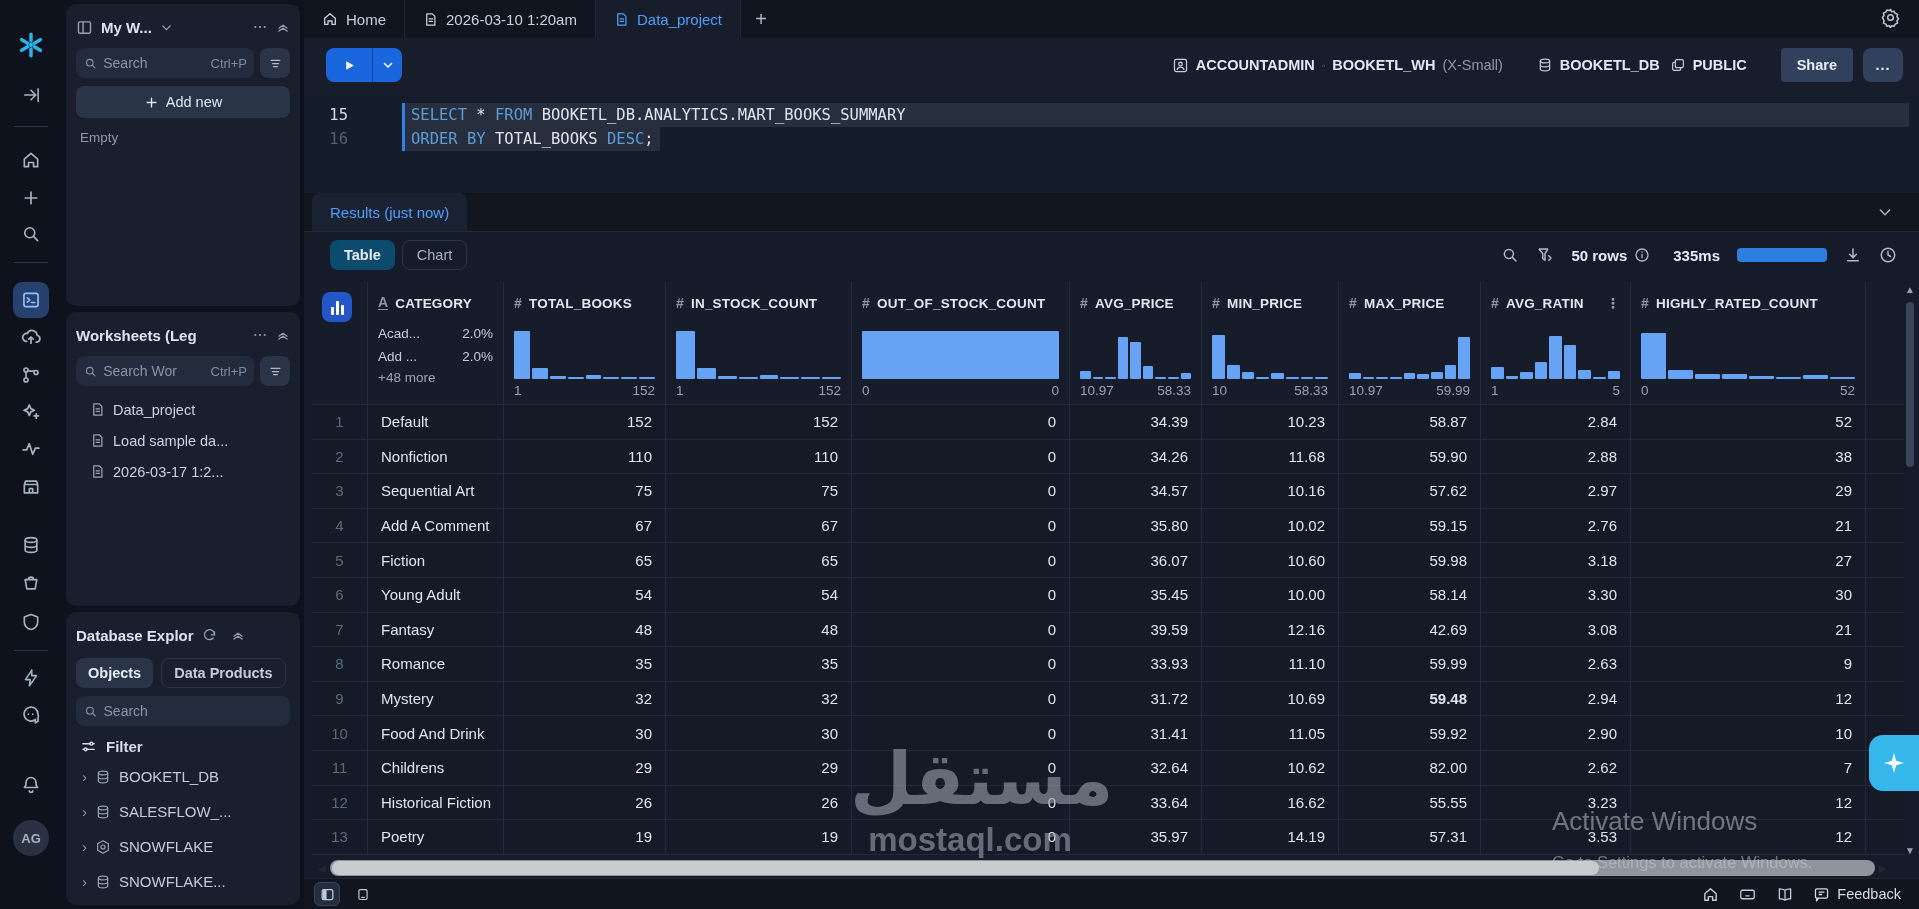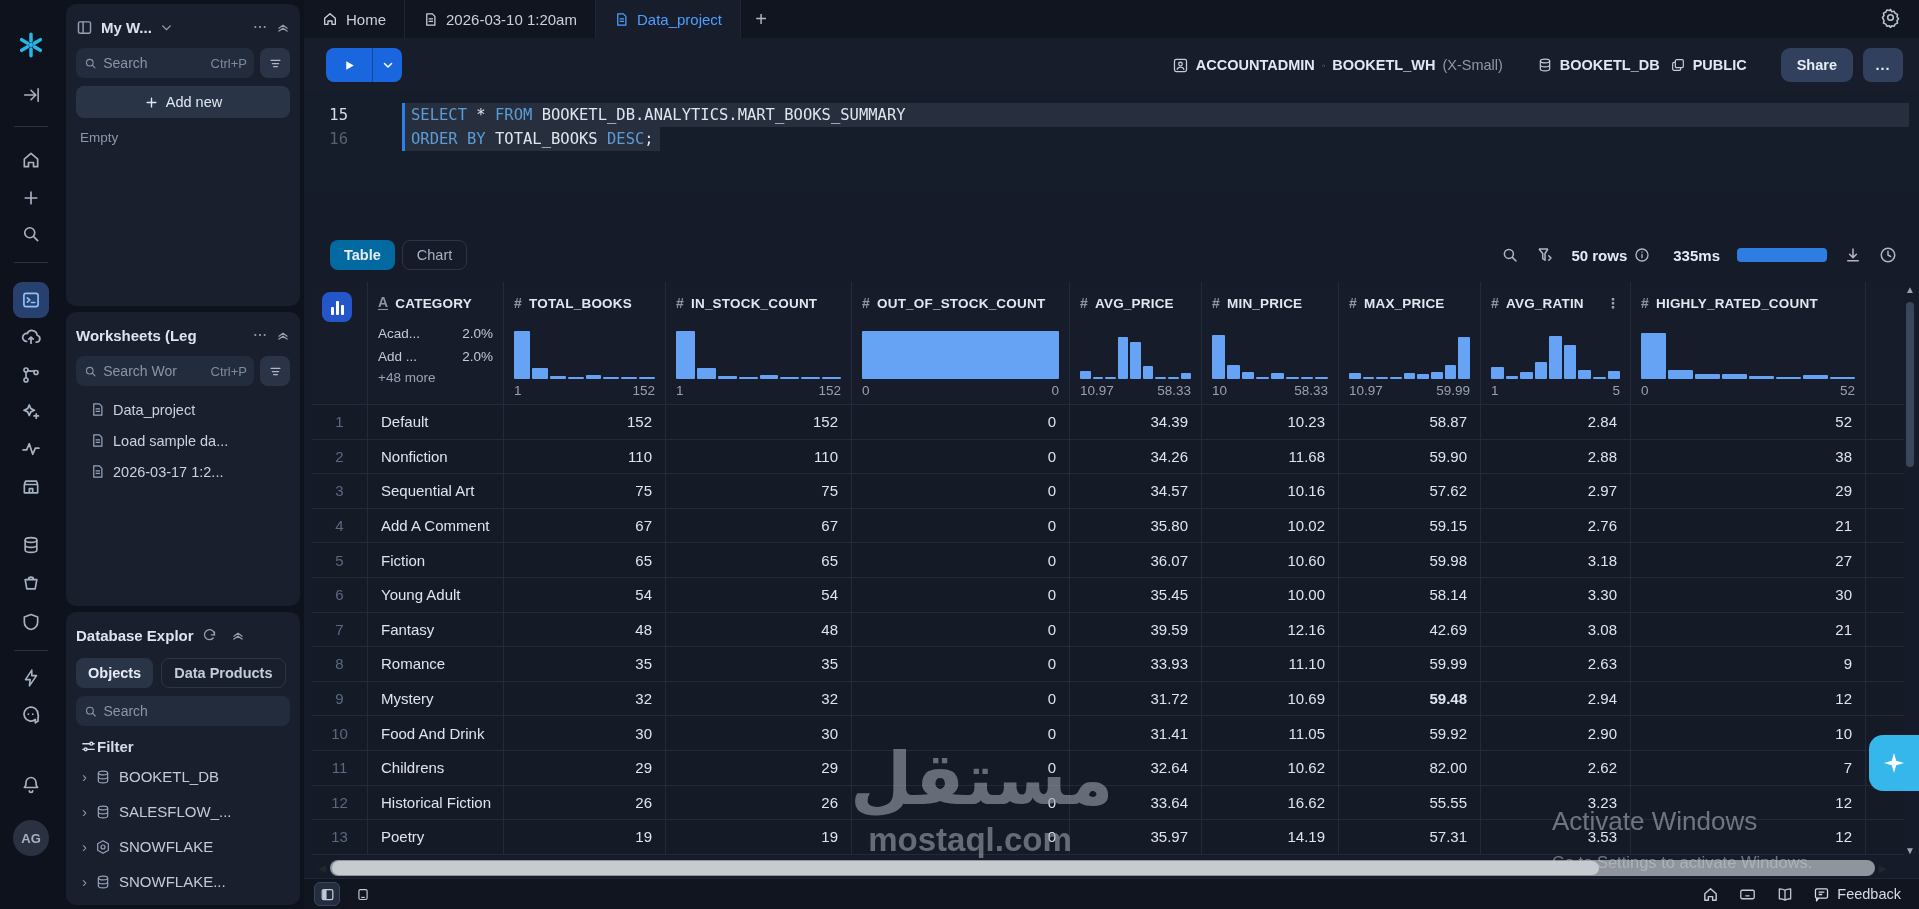--- a/index.html
+++ b/index.html
@@ -26,42 +26,42 @@
   .sinput input::placeholder { color:#8A94A8; }
   .shint { position:absolute; right:7px; color:#7E899D; font-size:13px; pointer-events:none; }
   .sbtn { width:30px; height:30px; background:#2A3446; border-radius:8px; display:flex; align-items:center; justify-content:center; color:#AEB8CA; cursor:pointer; flex:0 0 auto; }
   .addnew { margin-top:8px; height:32px; background:#2A3447; border-radius:8px; display:flex; align-items:center; justify-content:center; gap:7px; color:#E2E8F2; font-size:14.5px; cursor:pointer; }
   .emptytx { margin:12px 0 0 4px; color:#8C97AB; font-size:13.5px; }
   .ws-item { display:flex; align-items:center; gap:8px; height:31px; padding-left:14px; color:#C9D2E0; font-size:14.5px; cursor:pointer; white-space:nowrap; overflow:hidden; }
   .seg { display:flex; gap:8px; margin-top:10px; }
   .seg .pill { height:30px; padding:0 12px; border-radius:8px; display:flex; align-items:center; font-size:14.5px; cursor:pointer; }
   .pill.on { background:#2A3447; color:#E6ECF5; font-weight:700; }
   .pill.off { border:1px solid #2B3548; color:#C3CCDB; font-weight:700; }
-  .filterrow { display:flex; align-items:center; margin:12px 0 4px 4px; color:#D6DDE9; font-size:15px; font-weight:600; cursor:pointer; }
+  .filterrow { display:flex; align-items:center; gap:9px; margin:12px 0 4px 4px; color:#D6DDE9; font-size:15px; font-weight:600; cursor:pointer; }
   .tree-item { display:flex; align-items:center; gap:8px; height:35px; padding-left:6px; color:#C2CBDA; font-size:15px; cursor:pointer; white-space:nowrap; overflow:hidden; }
   .tree-item .chev { color:#8C96AA; font-size:15px; }
 
   
   .main { position:absolute; left:304px; top:0; right:0; height:100%; background:#151B28; }
   .tabbar { position:absolute; left:0; top:0; right:0; height:38px; background:#10151F; display:flex; align-items:stretch; }
   .tab { display:flex; align-items:center; gap:8px; padding:0 18px; font-size:15px; color:#C9D1DE; border-right:1px solid #1F2736; cursor:pointer; white-space:nowrap; }
   .tab.active { background:#171D2B; color:#4D9FFF; }
   .tab-plus { width:40px; display:flex; align-items:center; justify-content:center; color:#AEB8C9; font-size:20px; cursor:pointer; }
   .gear { position:absolute; right:18px; top:7px; color:#B9C2D0; cursor:pointer; }
 
   .querybar { position:absolute; left:0; top:38px; right:0; height:54px; background:#171D2B; display:flex; align-items:center; }
   .runbtn { margin-left:22px; height:34px; display:flex; border-radius:8px; overflow:hidden; cursor:pointer; }
   .run-main { width:46px; background:#1A66DE; display:flex; align-items:center; justify-content:center; color:#fff; }
   .run-chev { width:30px; background:#1A66DE; border-left:1px solid rgba(0,0,0,.3); display:flex; align-items:center; justify-content:center; color:#fff; }
   .ctx { margin-left:auto; margin-right:16px; display:flex; align-items:center; gap:10px; font-size:14.5px; color:#E2E8F2; font-weight:600; }
   .ctx .dim { color:#8D98AB; font-weight:400; }
   .ctx .dot { color:#6E7A8E; font-size:10px; }
   .ctx .grp { display:flex; align-items:center; gap:7px; cursor:pointer; }
   .ctx .gap { width:14px; }
-  .btn-share { height:34px; padding:0 16px; background:#31405C; border-radius:9px; display:flex; align-items:center; color:#E8EDF6; font-size:14.5px; font-weight:600; cursor:pointer; }
+  .btn-share { height:34px; padding:0 16px; background:#31405C; border-radius:4px; display:flex; align-items:center; color:#E8EDF6; font-size:14.5px; font-weight:600; cursor:pointer; }
   .btn-more { height:34px; width:40px; background:#31405C; border-radius:8px; display:flex; align-items:center; justify-content:center; color:#E8EDF6; cursor:pointer; letter-spacing:1px; }
 
   .editor { position:absolute; left:0; top:92px; right:0; height:101px; background:#161D2A; font-family:"DejaVu Sans Mono",monospace; font-size:15.5px; }
   .eline { position:relative; display:flex; height:24px; align-items:center; margin-top:0; }
   .eline:first-child { margin-top:11px; }
   .lnum { width:54px; text-align:right; padding-right:10px; color:#566072; flex:0 0 auto; }
   .lnum.cur { color:#D7DEE8; }
   .selbar { width:3px; align-self:stretch; background:#2F7FE8; margin-left:44px; flex:0 0 auto; }
   .ecode { display:flex; align-items:center; padding:0 6px; height:100%; white-space:pre; }
   .ecode.selfull { flex:1; background:#272F3E; margin-right:10px; }
@@ -73,21 +73,21 @@
   .ai-toolbar .vd { width:1px; height:24px; background:#313B4D; }
   .sparkle { color:#3FA9F5; }
 
   .res-tabrow { position:absolute; left:0; top:193px; right:0; height:39px; background:#11161F; border-bottom:1px solid #232B3B; display:flex; align-items:stretch; }
   .res-tab { margin-left:8px; background:#1A2231; border-radius:8px 8px 0 0; padding:0 18px; display:flex; align-items:center; color:#4D9FFF; font-size:15px; cursor:pointer; }
   .res-collapse { margin-left:auto; margin-right:26px; align-self:center; color:#AAB4C6; cursor:pointer; }
 
   .res-toolbar { position:absolute; left:0; top:232px; right:0; height:46px; background:#151B28; display:flex; align-items:center; }
   .view-seg { display:flex; gap:7px; margin-left:26px; }
   .vpill { height:30px; padding:0 14px; border-radius:8px; display:flex; align-items:center; font-size:14.5px; cursor:pointer; }
-  .vpill.on { background:#0369a1; color:#E8EDF5; font-weight:600;padding-left:14px; }
+  .vpill.on { background:#0c4a6e; color:#E8EDF5; font-weight:600;padding-left:14px; }
   .vpill.off { border:1px solid #2C3649; color:#A7B1C4; }
   .res-right { margin-left:auto; margin-right:22px; display:flex; align-items:center; gap:17px; color:#AEB8CA; }
   .rowcount { display:flex; align-items:center; gap:7px; color:#E6ECF5; font-size:15px; font-weight:600; }
   .duration { color:#E6ECF5; font-size:15px; font-weight:600; margin-left:6px; }
   .progress { width:90px; height:14px; background:#2E7DE1; border-radius:4px; }
 
   
   .grid { position:absolute; left:8px; top:282px; width:1592px; height:576px; overflow:hidden; }
   .g-head { display:flex; background:#161C29; border-bottom:1px solid #232B3B; height:123px; }
   .g-col { border-right:1px solid #232B3B; flex:0 0 auto; padding:8px 10px 6px; display:flex; flex-direction:column; }
@@ -544,20 +544,30 @@
           <div class="selbar"></div>
           <div class="ecode selfull"><span class="tok-k">SELECT</span><span class="tok-p"> * </span><span class="tok-k">FROM</span><span class="tok-p"> BOOKETL_DB.ANALYTICS.MART_BOOKS_SUMMARY</span></div>
         </div>
         <div class="eline">
           <div class="lnum">16</div>
           <div class="selbar"></div>
           <div class="ecode seltext"><span class="tok-k">ORDER BY</span><span class="tok-p"> TOTAL_BOOKS </span><span class="tok-k">DESC</span><span class="tok-p">;</span></div>
         </div>
       </div>
 
+    <div class="res-tabrow">
+      <div class="res-tab">
+          <span>Results (just now)</span>
+        </div>
+      <div class="res-collapse">
+        <svg width="16" height="16" viewBox="0 0 24 24" fill="none" stroke="currentColor" stroke-width="2.2" stroke-linecap="round">
+            <path d="M5 9l7 7 7-7"></path>
+          </svg>
+      </div>
+    </div>
 
     <div class="res-toolbar">
       <div class="view-seg">
         <div class="vpill on">
             <span>Table</span>
           </div>
         <div class="vpill off">
             <span>Chart</span>
           </div>
       </div>

